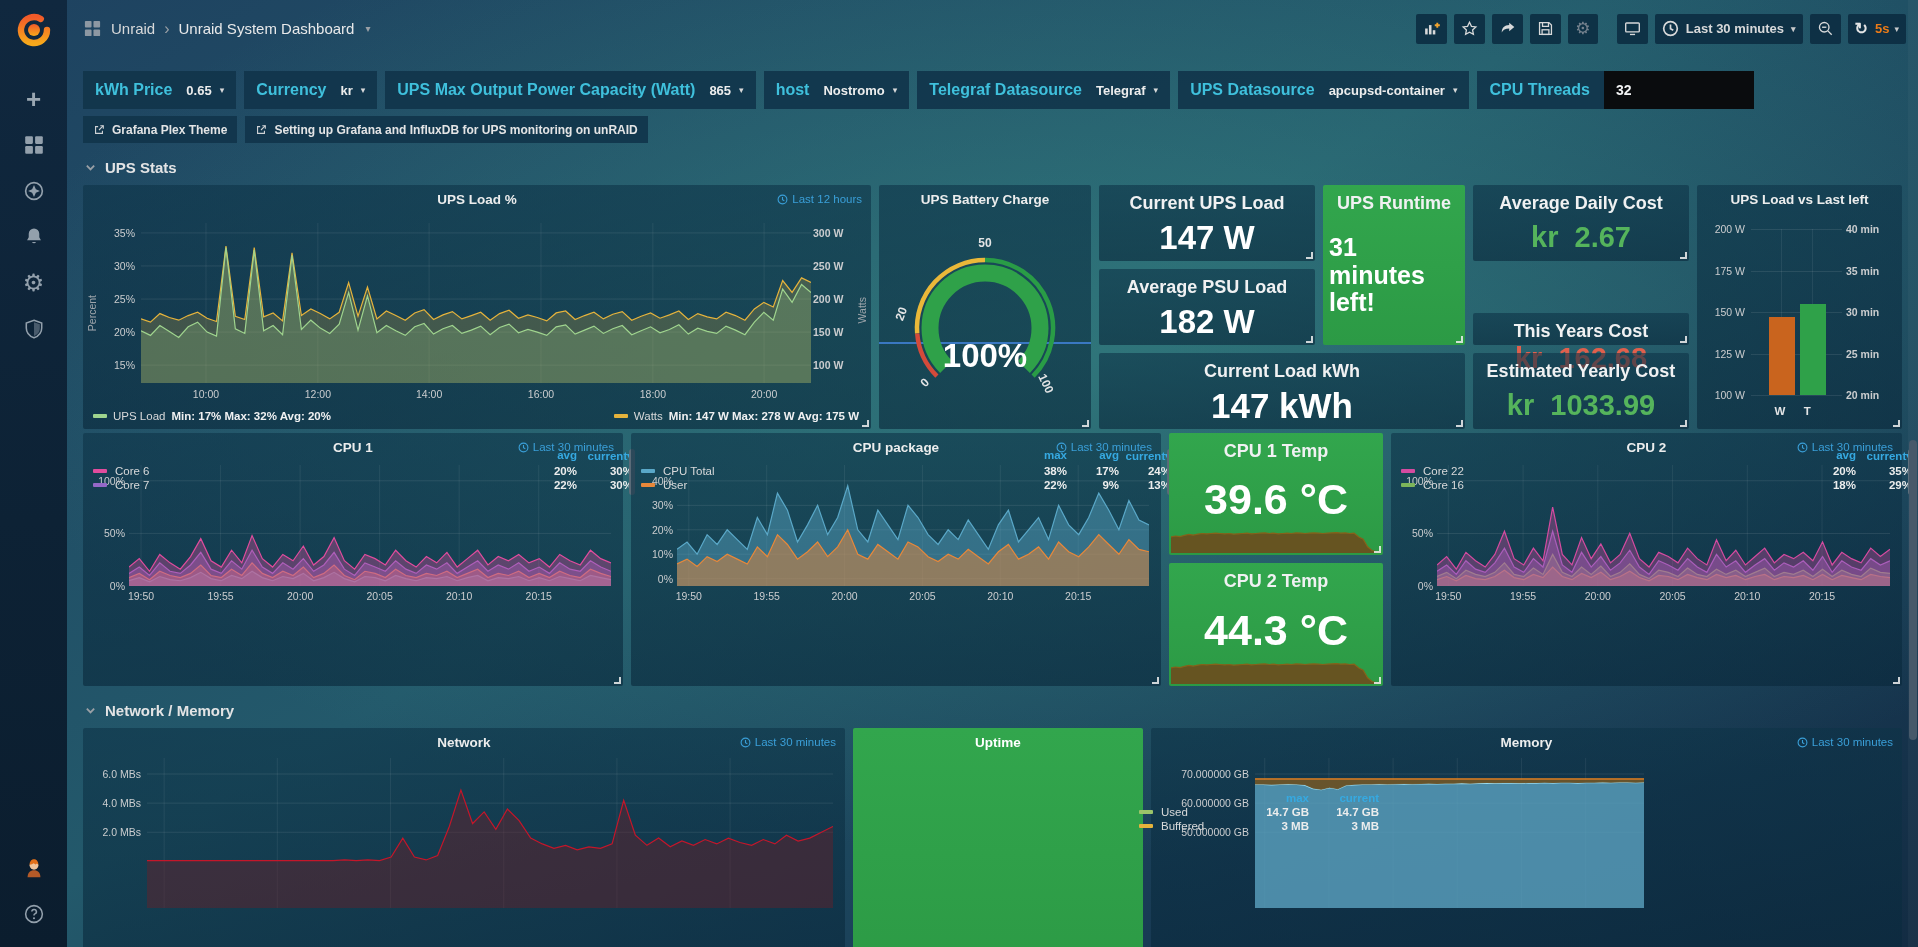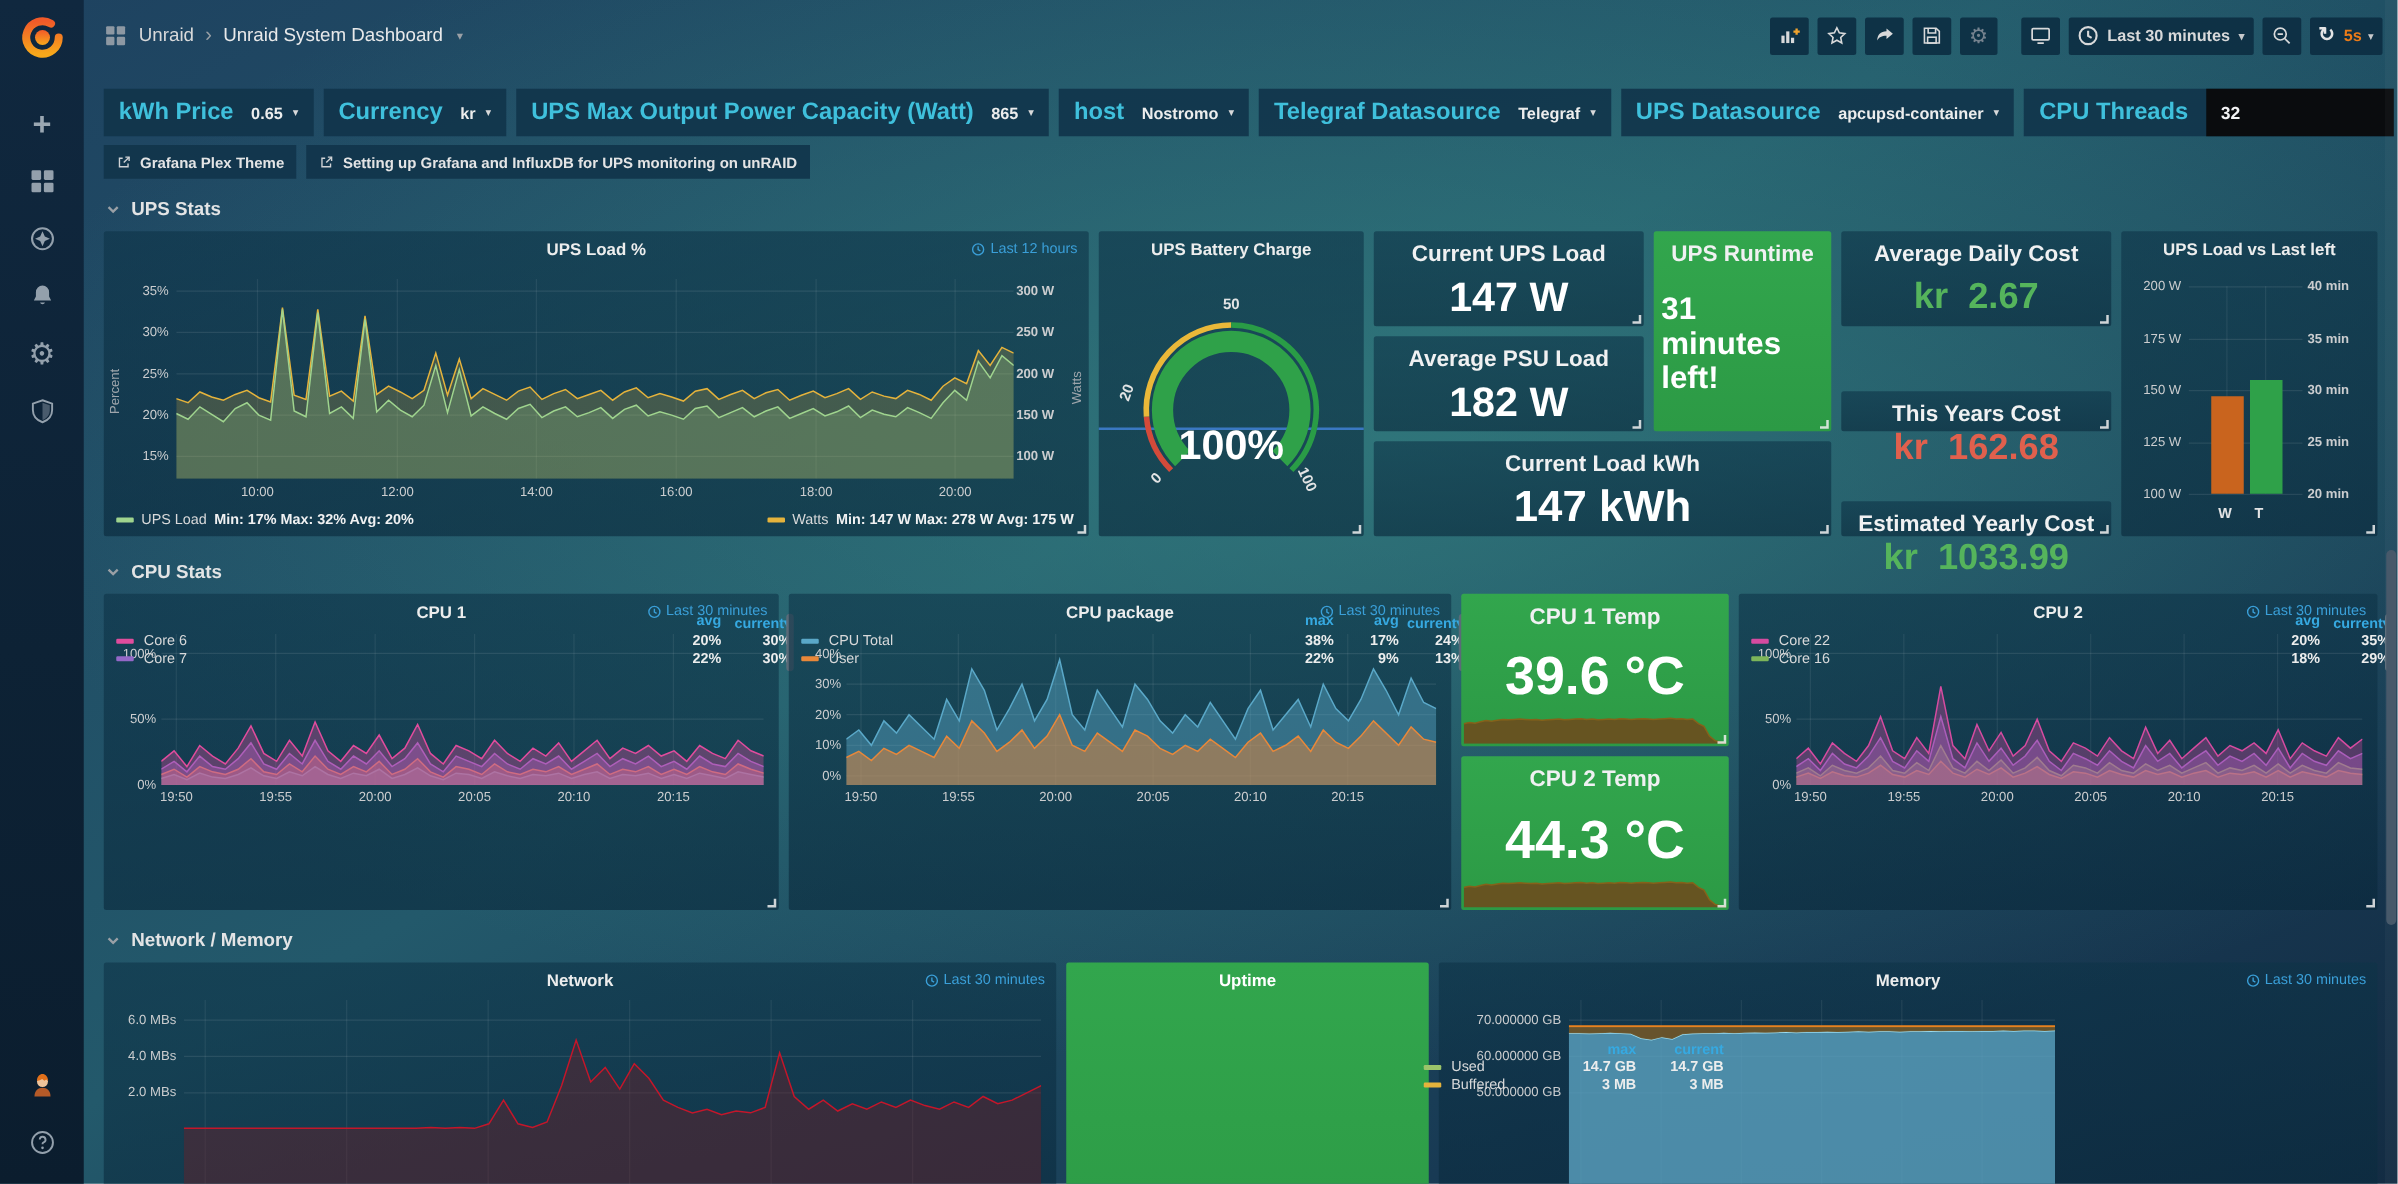--- a/index.html
+++ b/index.html
@@ -38,21 +38,21 @@
   .nav-text-btn{font-size:13px;font-weight:700;gap:7px;}
   .caret{font-size:9px;color:#c7c9cb;}
   .gear-glyph{font-size:17px;color:#75828e;line-height:1;}
   .refresh-glyph{font-size:16px;font-weight:700;color:#e3e4e5;line-height:1;}
   .refresh-int{color:#eb7b18;font-weight:700;font-size:13px;margin-left:7px;}
   .refresh-int + .caret{margin-left:5px;}
   
   .content{position:absolute;left:67px;top:57px;right:0;bottom:0;padding:6px 16px 0 16px;}
   .vars-row{display:flex;gap:8px;margin-top:8px;}
   .var-pill{display:flex;align-items:center;background:rgba(17,52,74,.9);height:38px;padding:0 12px;cursor:pointer;}
-  .var-label{color:#3fc0dc;font-weight:700;font-size:19px;margin-right:14px;white-space:nowrap;}
+  .var-label{color:#3fc0dc;font-weight:700;font-size:16px;margin-right:14px;white-space:nowrap;}
   .var-value{color:#eceded;font-weight:700;font-size:13px;white-space:nowrap;}
   .var-caret{font-size:9px;color:#d8d9da;margin-left:8px;}
   .var-pill.has-input{padding-right:0;}
   .var-input{width:150px;height:38px;background:#0a0c0e;border:none;outline:none;color:#f2f3f4;
     font-family:"Liberation Sans",sans-serif;font-weight:700;font-size:14px;padding:0 12px;}
   .links-row{display:flex;gap:8px;margin-top:7px;}
   .link-pill{display:flex;align-items:center;gap:7px;background:rgba(17,52,74,.9);height:27px;padding:0 10px;
     font-size:12px;font-weight:700;color:#e3e4e5;cursor:pointer;}
   .link-pill svg{width:12px;height:12px;color:#cfd2d5;}
   .section-h{display:flex;align-items:center;gap:9px;margin:16px 0 9px 2px;cursor:pointer;}
@@ -415,21 +415,21 @@
     <section class="panel stat" style="grid-column:5;grid-row:2;margin-top:44px;">
       <div class="stat-title">This Years Cost</div>
       <div class="stat-value v30" style="color: rgb(224, 96, 77);">kr  162.68</div>
       <div class="rc"></div>
     </section>
     <section class="panel stat" style="grid-column:3/5;grid-row:3;">
       <div class="stat-title">Current Load kWh</div>
       <div class="stat-value v36">147 kWh</div>
       <div class="rc"></div>
     </section>
-    <section class="panel stat" style="grid-column:5;grid-row:3;margin-top:48px;">
+    <section class="panel stat" style="grid-column:5;grid-row:3;">
       <div class="stat-title">Estimated Yearly Cost</div>
       <div class="stat-value v30" style="color: rgb(85, 180, 92);">kr  1033.99</div>
       <div class="rc"></div>
     </section>
 
     <section class="panel" style="grid-column:6;grid-row:1/4;">
       <div class="p-title">UPS Load vs Last left</div>
       <div class="yticks abs" id="barYL" style="left:6px;width:42px;top:44px;height:166px;">
           <span style="top: 0%;">200 W</span>
           <span style="top: 25%;">175 W</span>
@@ -454,26 +454,20 @@
           <span style="top: 0%;">40 min</span>
           <span style="top: 25%;">35 min</span>
           <span style="top: 50%;">30 min</span>
           <span style="top: 75%;">25 min</span>
           <span style="top: 100%;">20 min</span>
         </div>
       <div class="rc"></div>
     </section>
   </div>
 
-  <div class="section-h">
-    <svg viewBox="0 0 12 12" fill="none" stroke="currentColor" stroke-width="2">
-        <path d="M2 4l4 4 4-4"></path>
-      </svg>
-    <span>CPU Stats</span>
-  </div>
   <div class="cpu-grid">
 
     <section class="panel" style="grid-column:1;grid-row:1/3;">
       <div class="p-title">CPU 1</div>
       <div class="p-time">
         <svg viewBox="0 0 14 14" fill="none" stroke="currentColor" stroke-width="1.4">
             <circle cx="7" cy="7" r="5.6"></circle>
             <path d="M7 3.8v3.4l2.3 1.3"></path>
           </svg>
         <span>Last 30 minutes</span>

